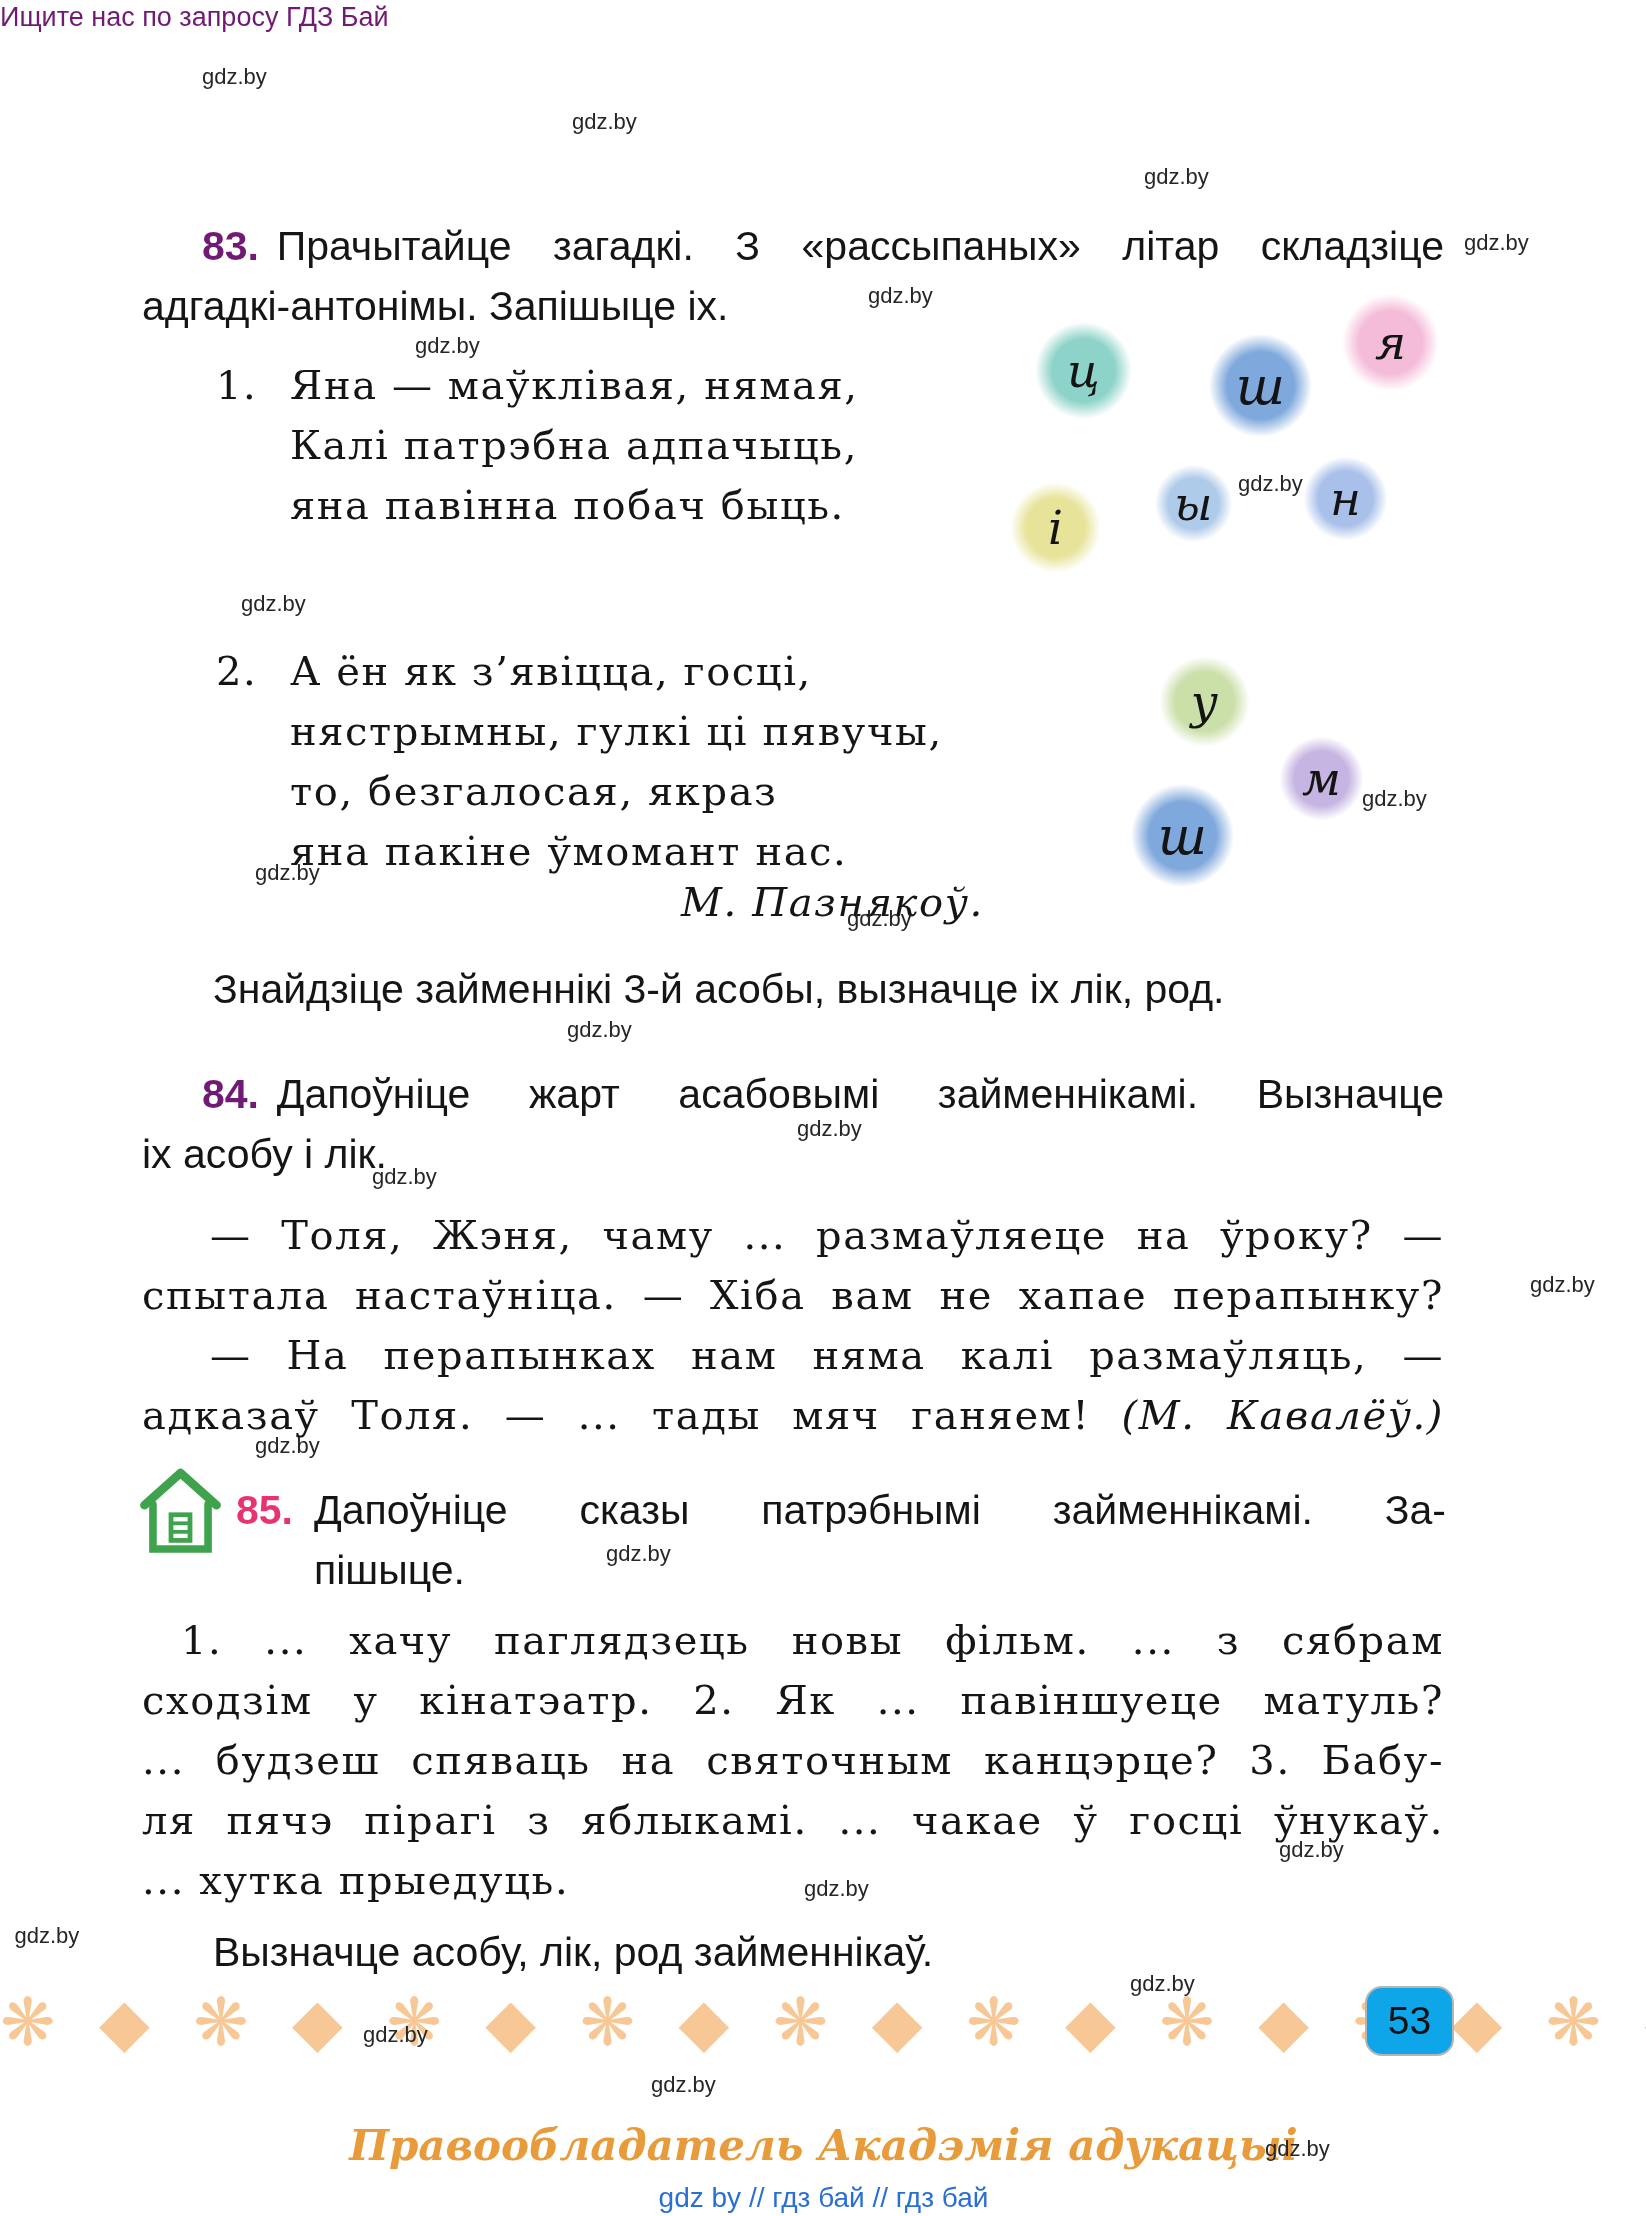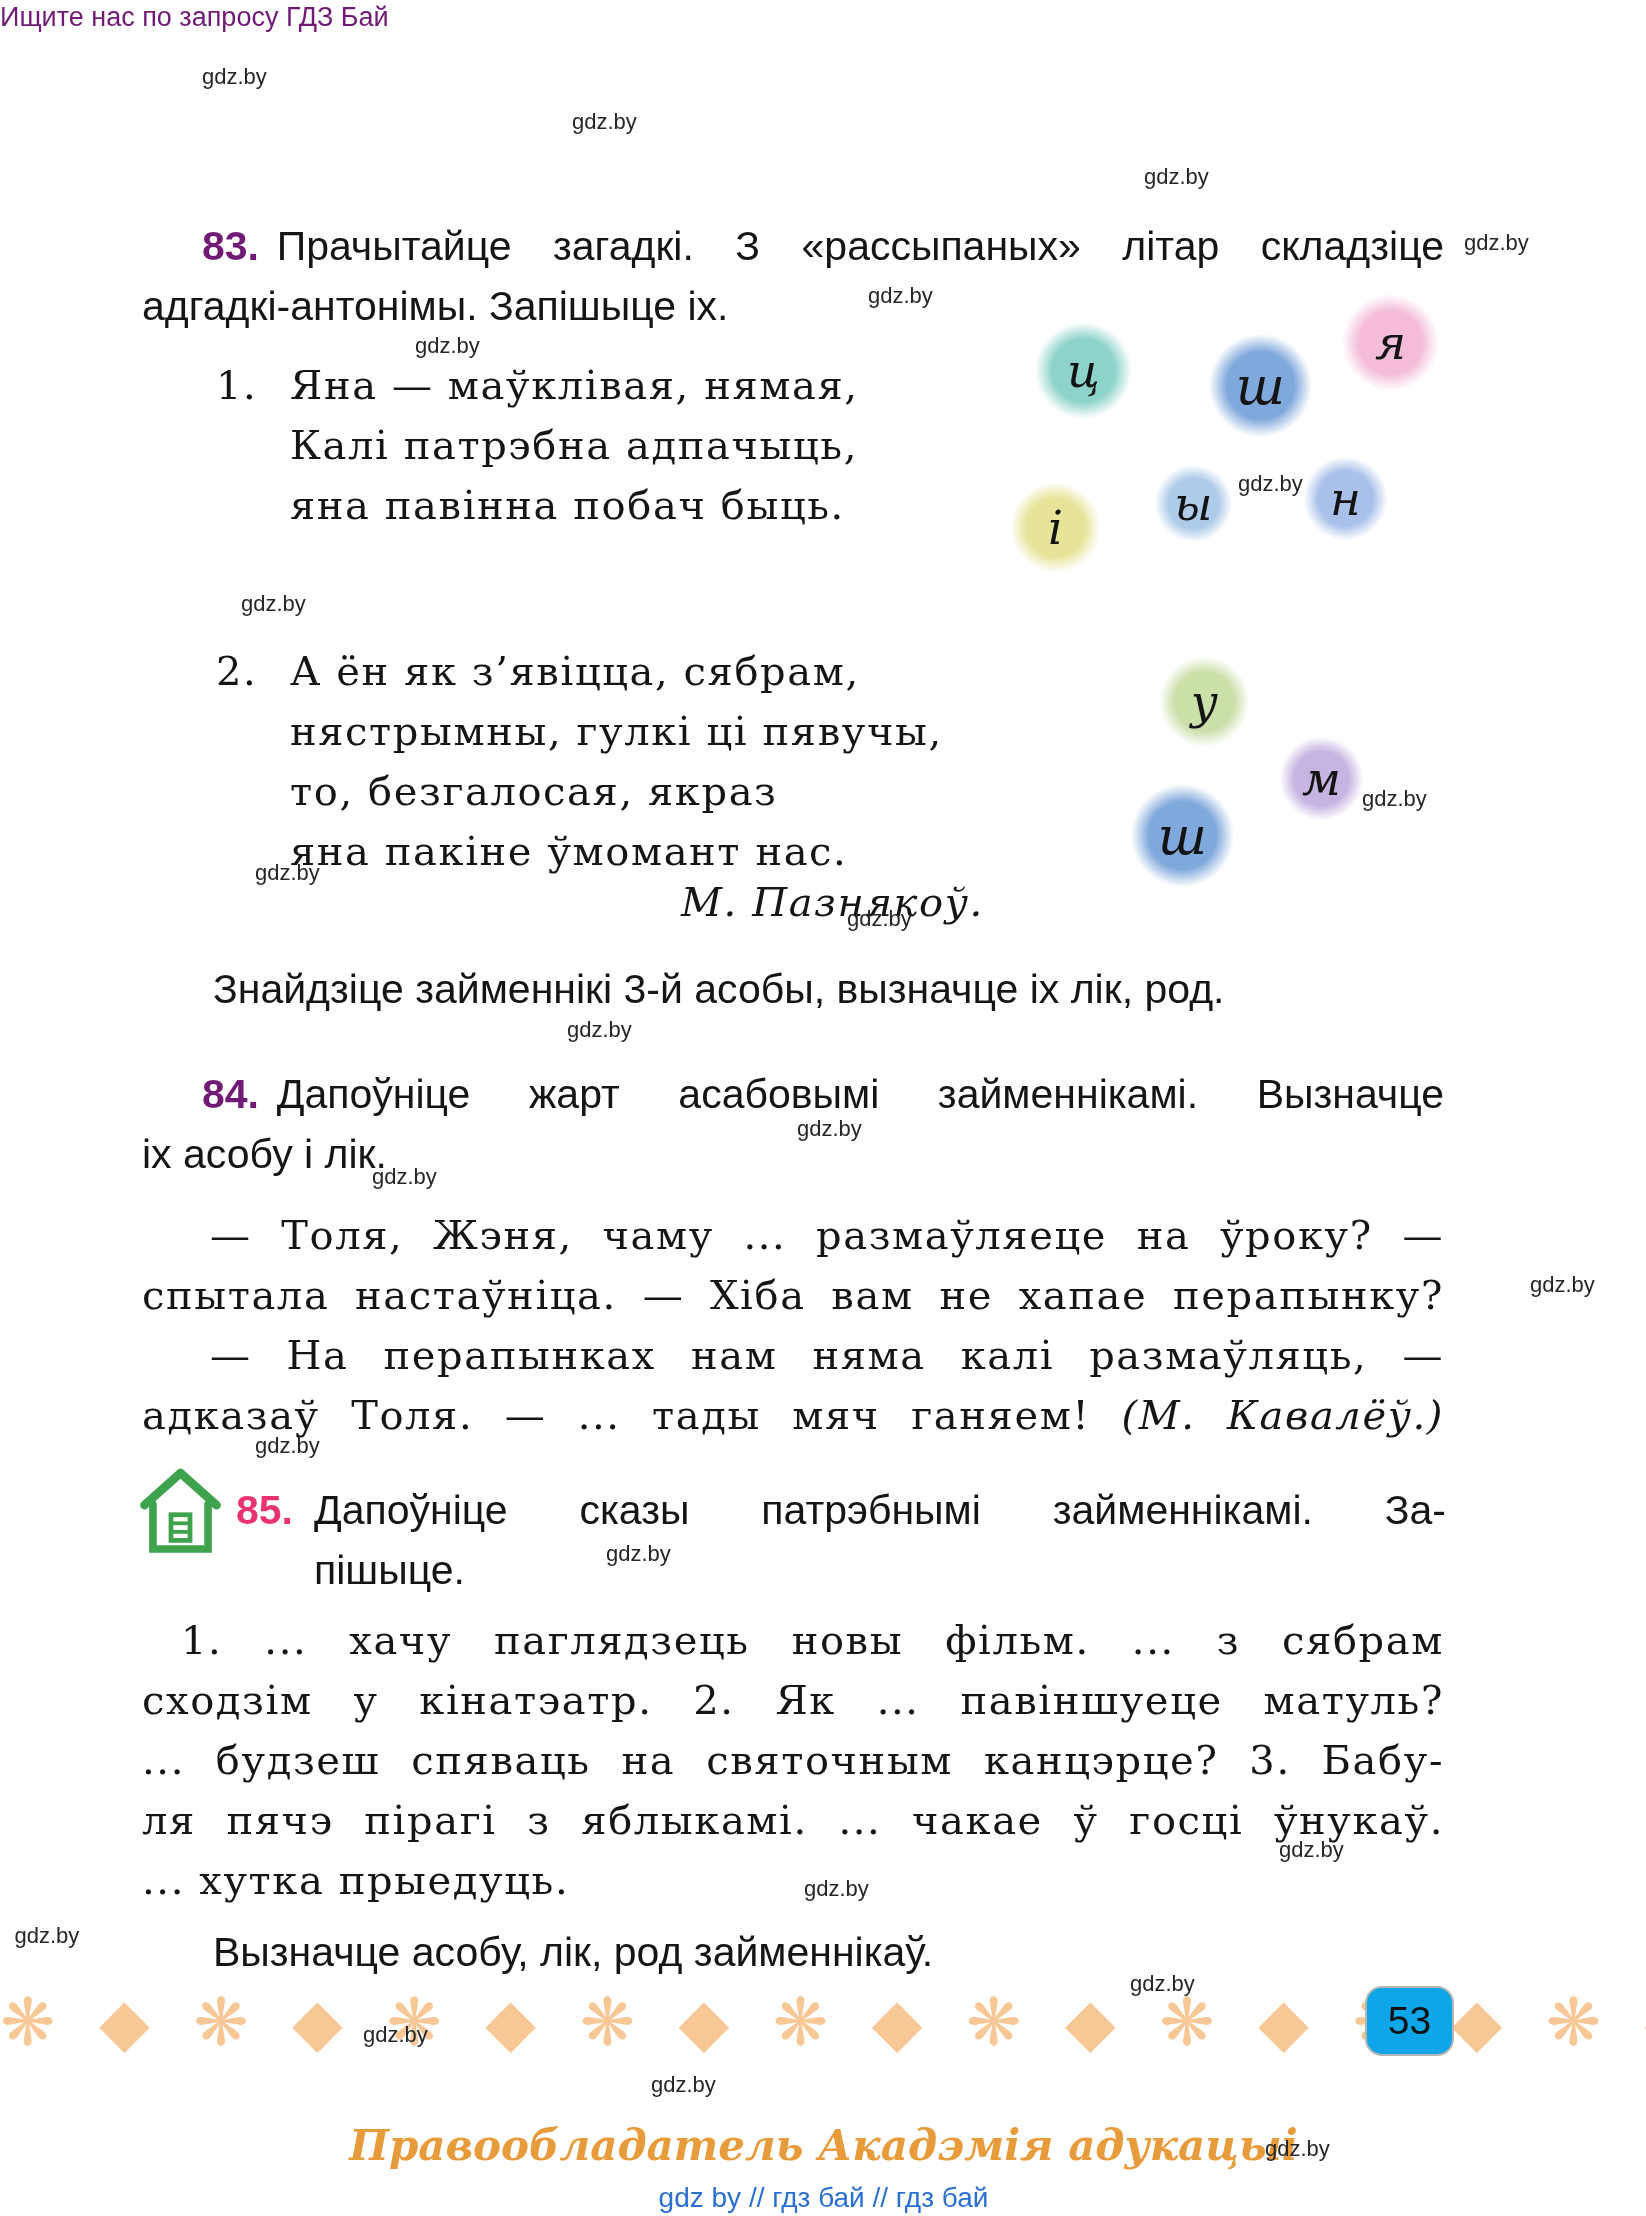--- a/index.html
+++ b/index.html
@@ -78,21 +78,21 @@
 
 <div class="blk serif nowrap" style="left:290px;top:355px;">
   <span class="poem-num">1.</span>
   <div>Яна — маўклівая, нямая,</div>
   <div>Калі патрэбна адпачыць,</div>
   <div>яна павінна побач быць.</div>
 </div>
 
 <div class="blk serif nowrap" style="left:290px;top:641px;">
   <span class="poem-num">2.</span>
-  <div>А ён як з’явіцца, сябрам,</div>
+  <div>А ён як з’явіцца, госці,</div>
   <div>нястрымны, гулкі ці пявучы,</div>
   <div>то, безгалосая, якраз</div>
   <div>яна пакіне ўмомант нас.</div>
 </div>
 
 <div class="blk serif author" style="left:681px;top:872px;">М. Пазнякоў.</div>
 
 <div class="blob" style="left: 1023px; top: 310px; width: 121px; height: 121px; --c: #8ed3c9;">
     <span>ц</span>
   </div>

